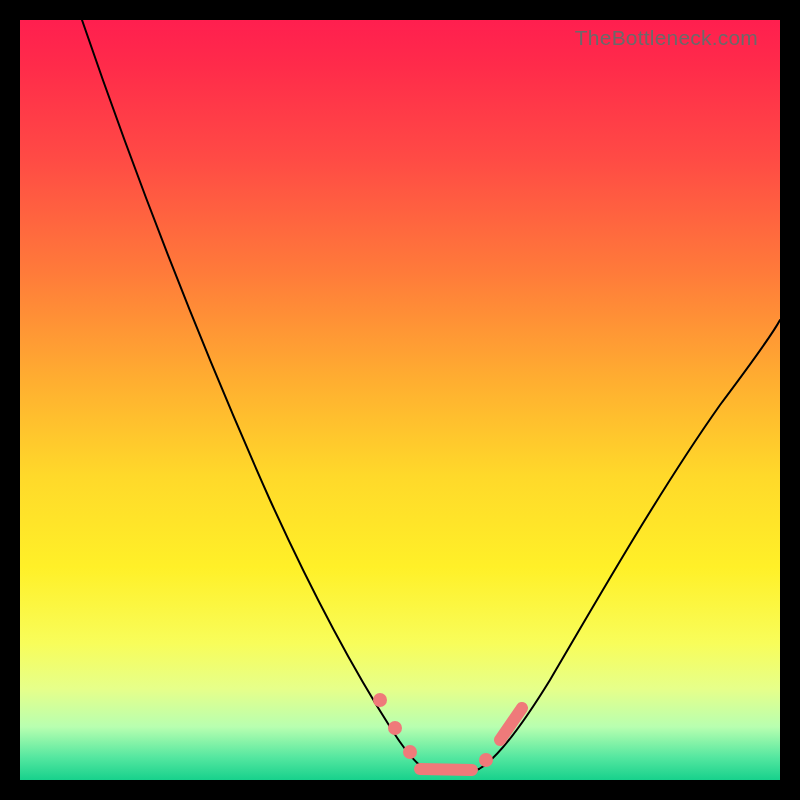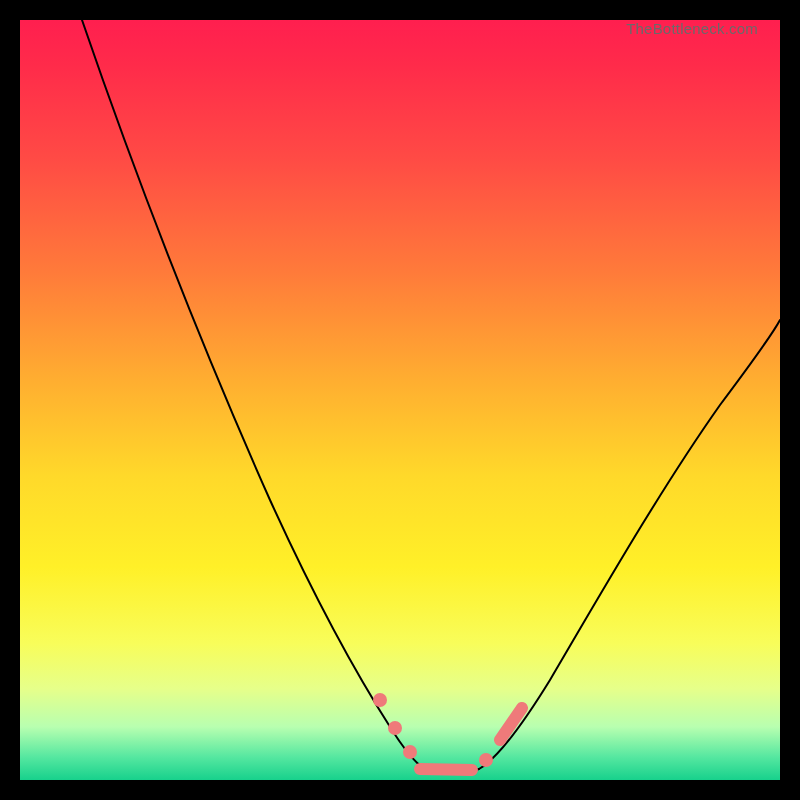--- a/index.html
+++ b/index.html
@@ -35,24 +35,24 @@
       #fff028 72%,
       #f8fd5a 82%,
       #e6ff8a 88%,
       #b8ffb0 93%,
       #55e7a0 97%,
       #17d18c 100%
     );
   }
   .watermark {
     position: absolute;
-    top: 0;
+    top: 6px;
     right: 22px;
     color: #6a6a6a;
-    font-size: 15px;
+    font-size: 21px;
     font-weight: 400;
     letter-spacing: 0.2px;
     user-select: none;
     text-align: right;
   }
   svg.curves {
     position: absolute;
     left: 0;
     top: 0;
     width: 760px;

